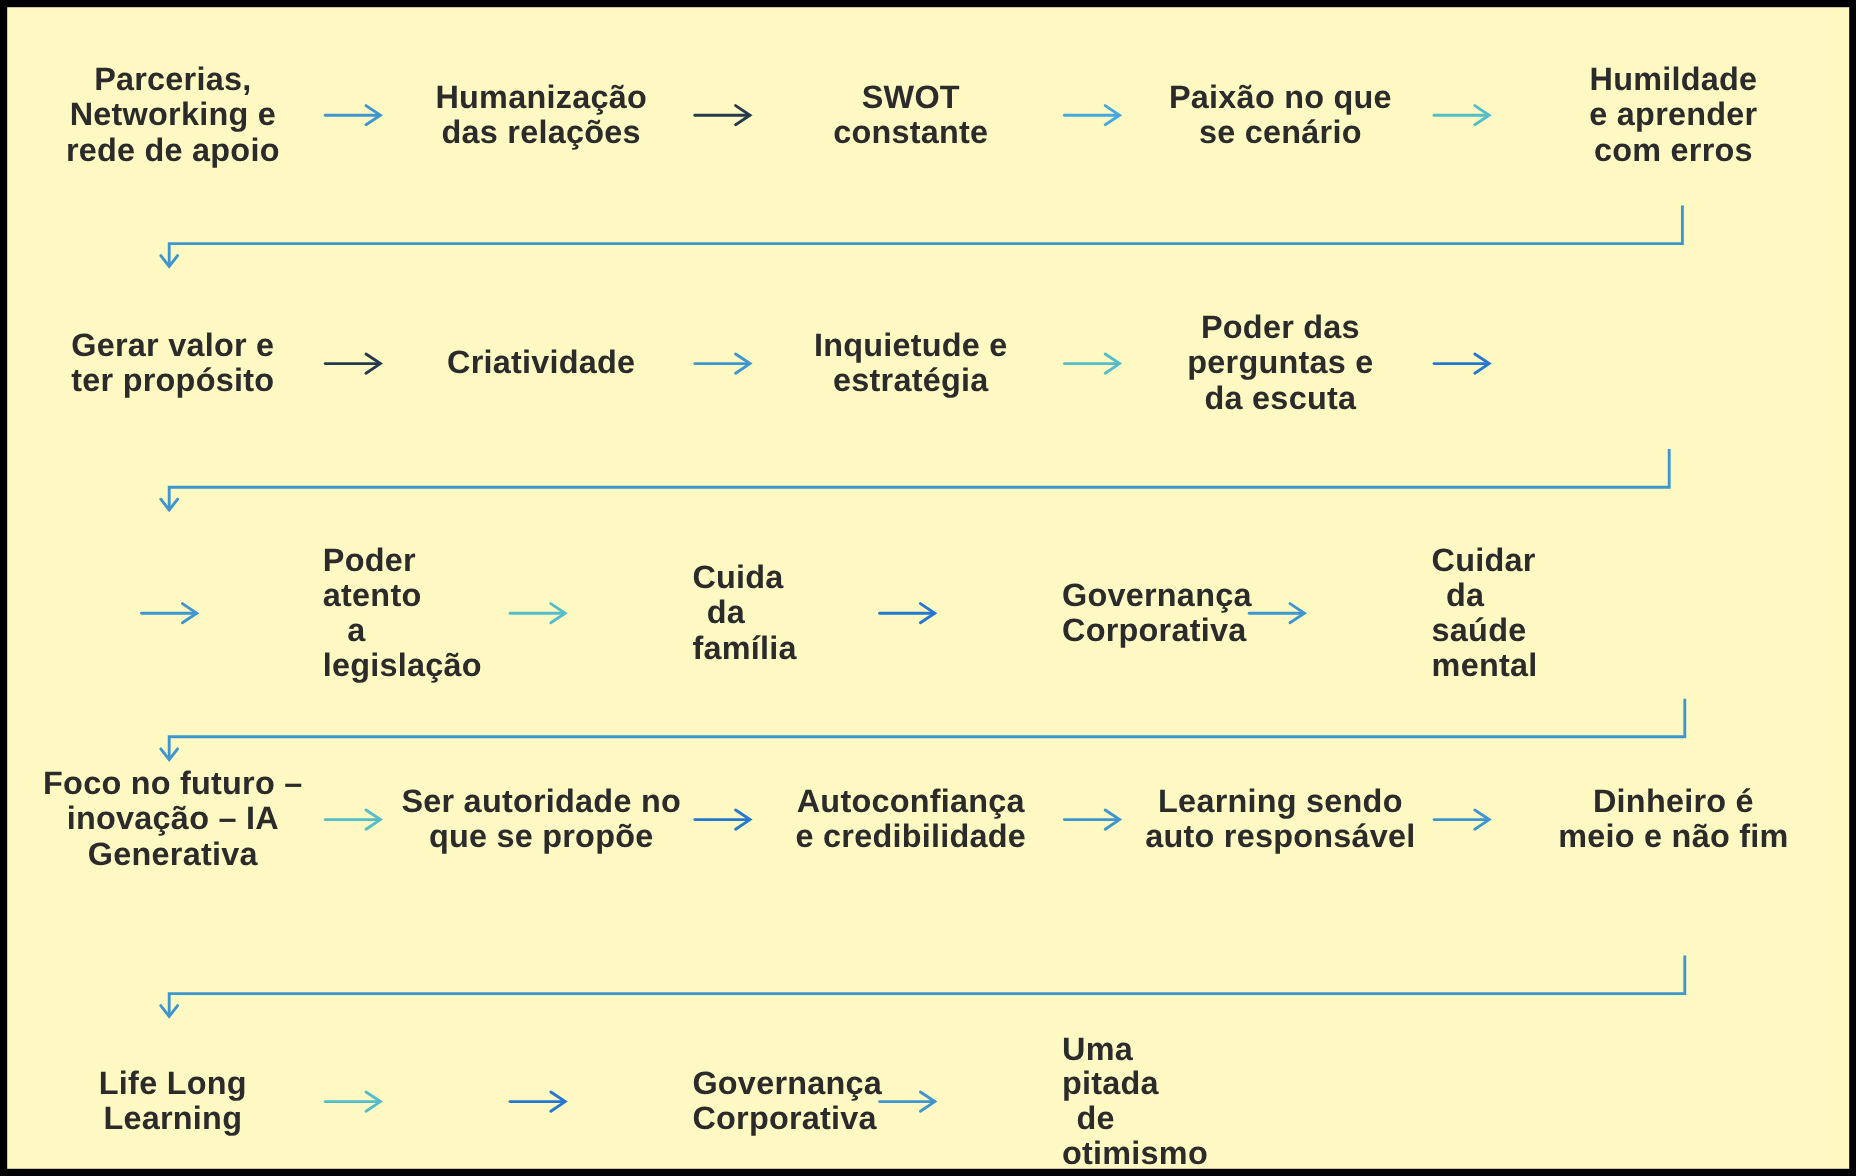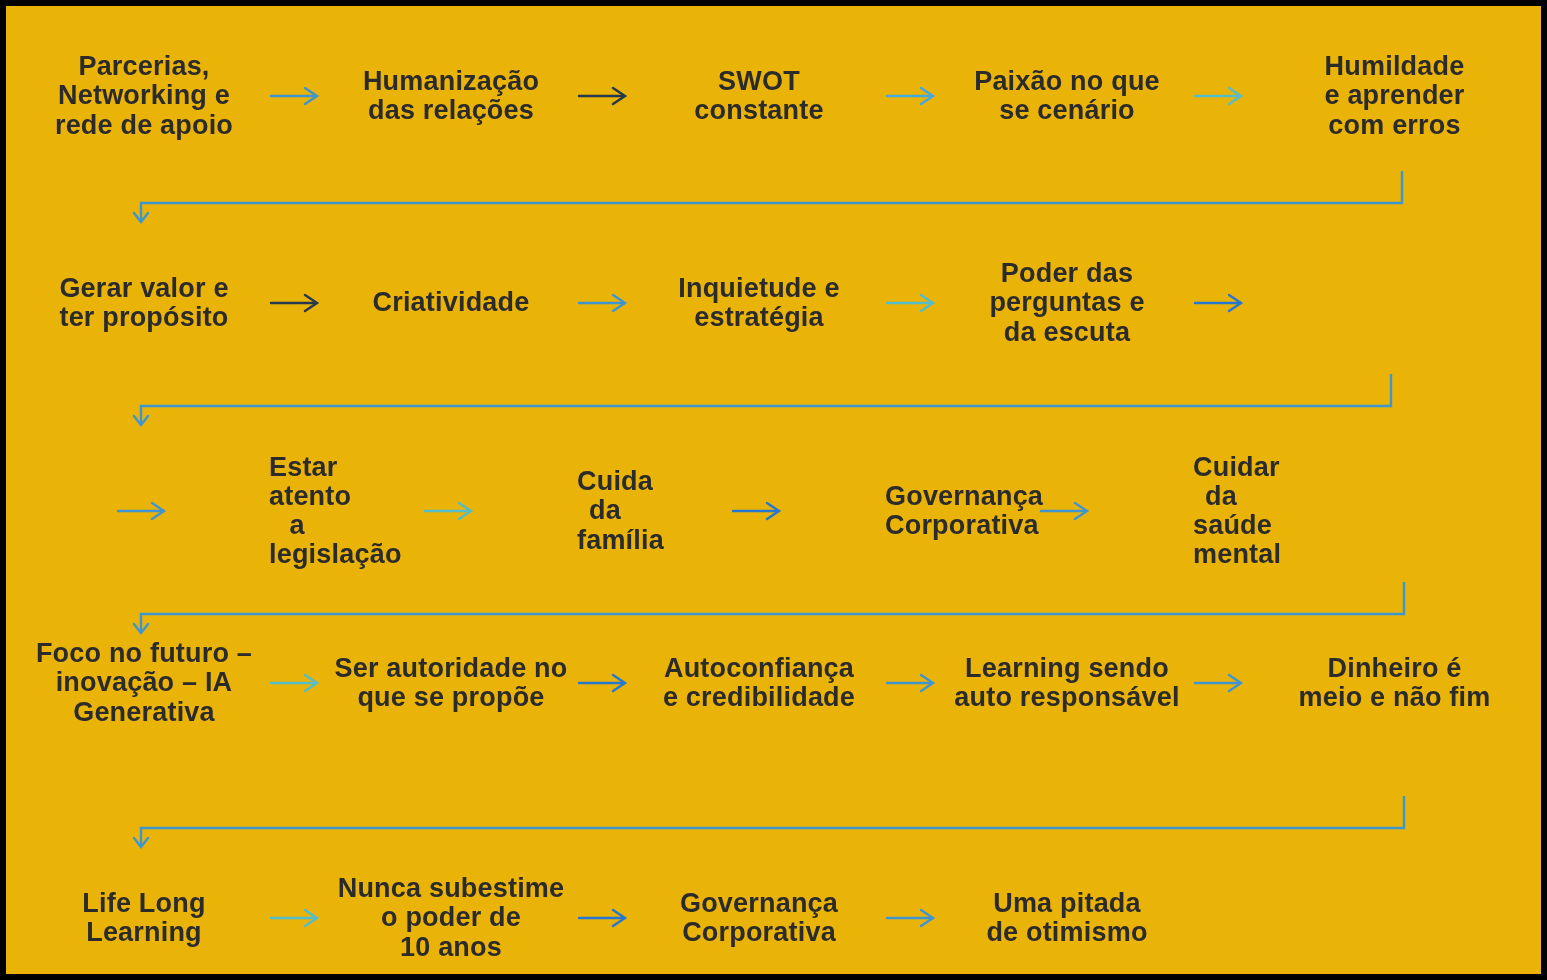--- a/index.html
+++ b/index.html
@@ -1,20 +1,20 @@
 <!DOCTYPE html>
 <html style="--c-navy: #26394E; --c-blue: #2577D0; --c-midblue: #3E95D0; --c-teal: #54BDC9; --c-sky: #45A8DE; --c-wrap: #3E96CE; --c-text: #2B2B2B; --c-border: #000000;"><head>
 <meta charset="utf-8">
 <style>
   html,body{margin:0;padding:0;background:#e8e8e8;}
   .canvas{
     position:relative;
     width:1547px;height:980px;
     box-sizing:border-box;
-    background:#eab308;
+    background:#fef9c3;
     border:6px solid var(--c-border,#000);
     overflow:hidden;
     font-family:"Liberation Sans","DejaVu Sans",sans-serif;
   }
   .flow-row{
     position:absolute;left:6px;width:1529px;height:150px;
     display:grid;
     grid-template-columns:250px 56px 252px 56px 252px 56px 252px 56px 291px;
     align-items:center;
     padding-left:7px;
@@ -144,21 +144,21 @@
     </svg>
   </div>
 
   <div class="flow-row row-3">
     <div class="harrow" data-color="midblue">
         <svg width="56" height="26" viewBox="0 0 56 26" fill="none" stroke="currentColor" stroke-width="2.4" stroke-linecap="round">
           <path d="M2 13 H46"></path>
           <path d="M36 5 L48 13 L36 21"></path>
         </svg>
       </div>
-    <div class="flow-item">Estar atento
+    <div class="flow-item">Poder atento
 a legislação</div>
     <div class="harrow" data-color="teal">
         <svg width="56" height="26" viewBox="0 0 56 26" fill="none" stroke="currentColor" stroke-width="2.4" stroke-linecap="round">
           <path d="M2 13 H46"></path>
           <path d="M36 5 L48 13 L36 21"></path>
         </svg>
       </div>
     <div class="flow-item">Cuida da família</div>
     <div class="harrow" data-color="blue">
         <svg width="56" height="26" viewBox="0 0 56 26" fill="none" stroke="currentColor" stroke-width="2.4" stroke-linecap="round">
@@ -232,23 +232,20 @@
 
   <div class="flow-row row-5">
     <div class="flow-item">Life Long
 Learning</div>
     <div class="harrow" data-color="teal">
         <svg width="56" height="26" viewBox="0 0 56 26" fill="none" stroke="currentColor" stroke-width="2.4" stroke-linecap="round">
           <path d="M2 13 H46"></path>
           <path d="M36 5 L48 13 L36 21"></path>
         </svg>
       </div>
-    <div class="flow-item">Nunca subestime
-o poder de
-10 anos</div>
     <div class="harrow" data-color="blue">
         <svg width="56" height="26" viewBox="0 0 56 26" fill="none" stroke="currentColor" stroke-width="2.4" stroke-linecap="round">
           <path d="M2 13 H46"></path>
           <path d="M36 5 L48 13 L36 21"></path>
         </svg>
       </div>
     <div class="flow-item">Governança
 Corporativa</div>
     <div class="harrow" data-color="midblue">
         <svg width="56" height="26" viewBox="0 0 56 26" fill="none" stroke="currentColor" stroke-width="2.4" stroke-linecap="round">

